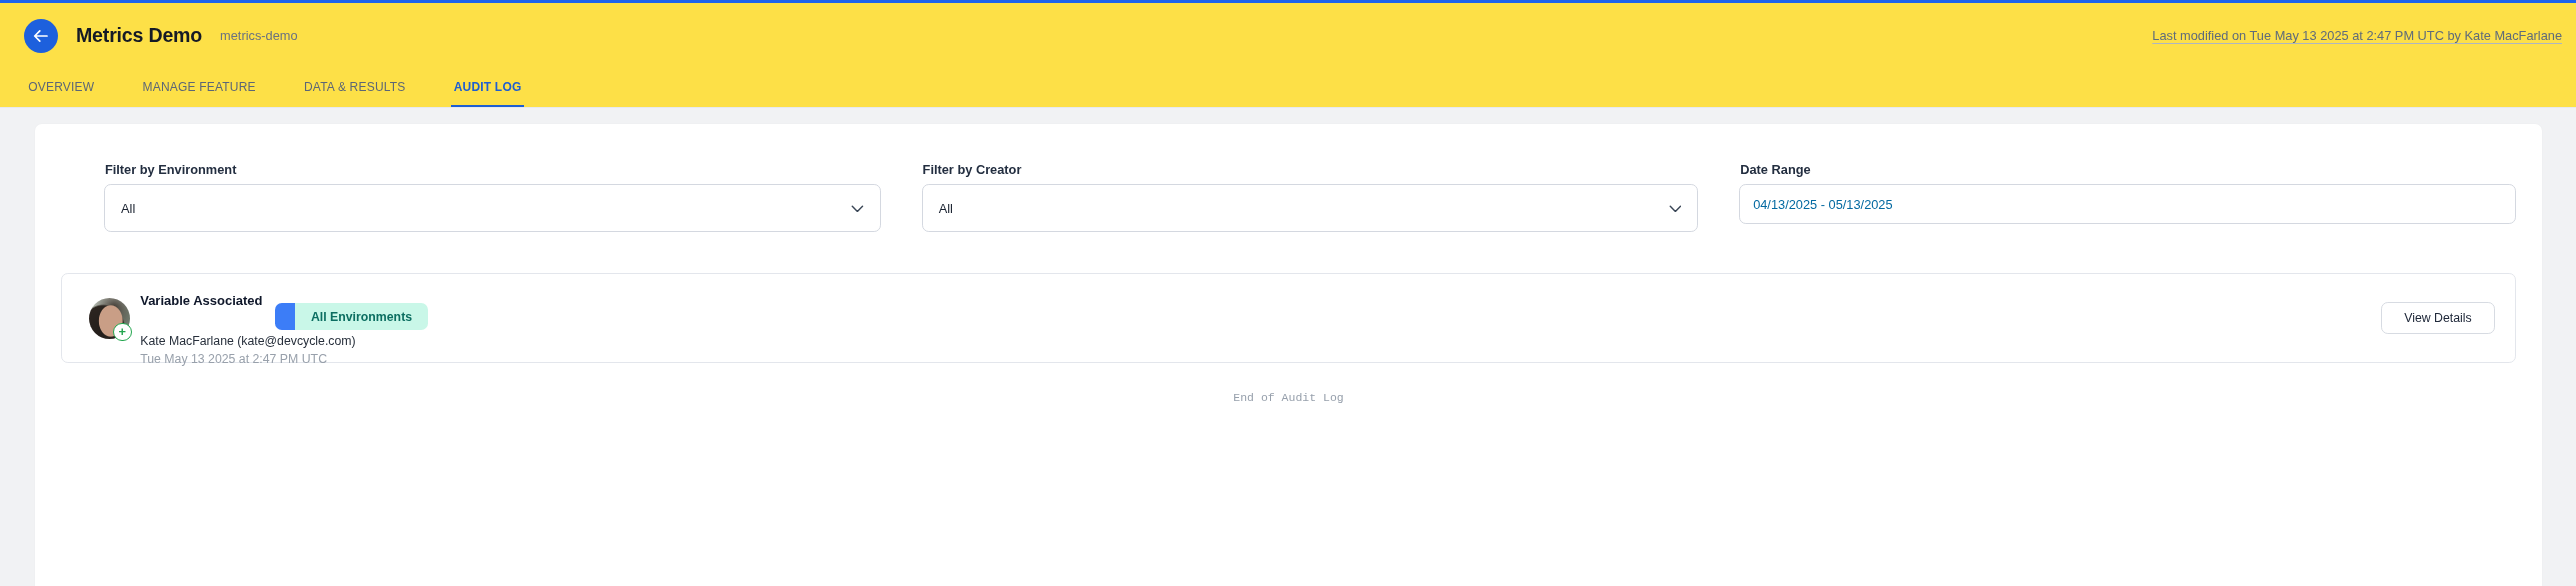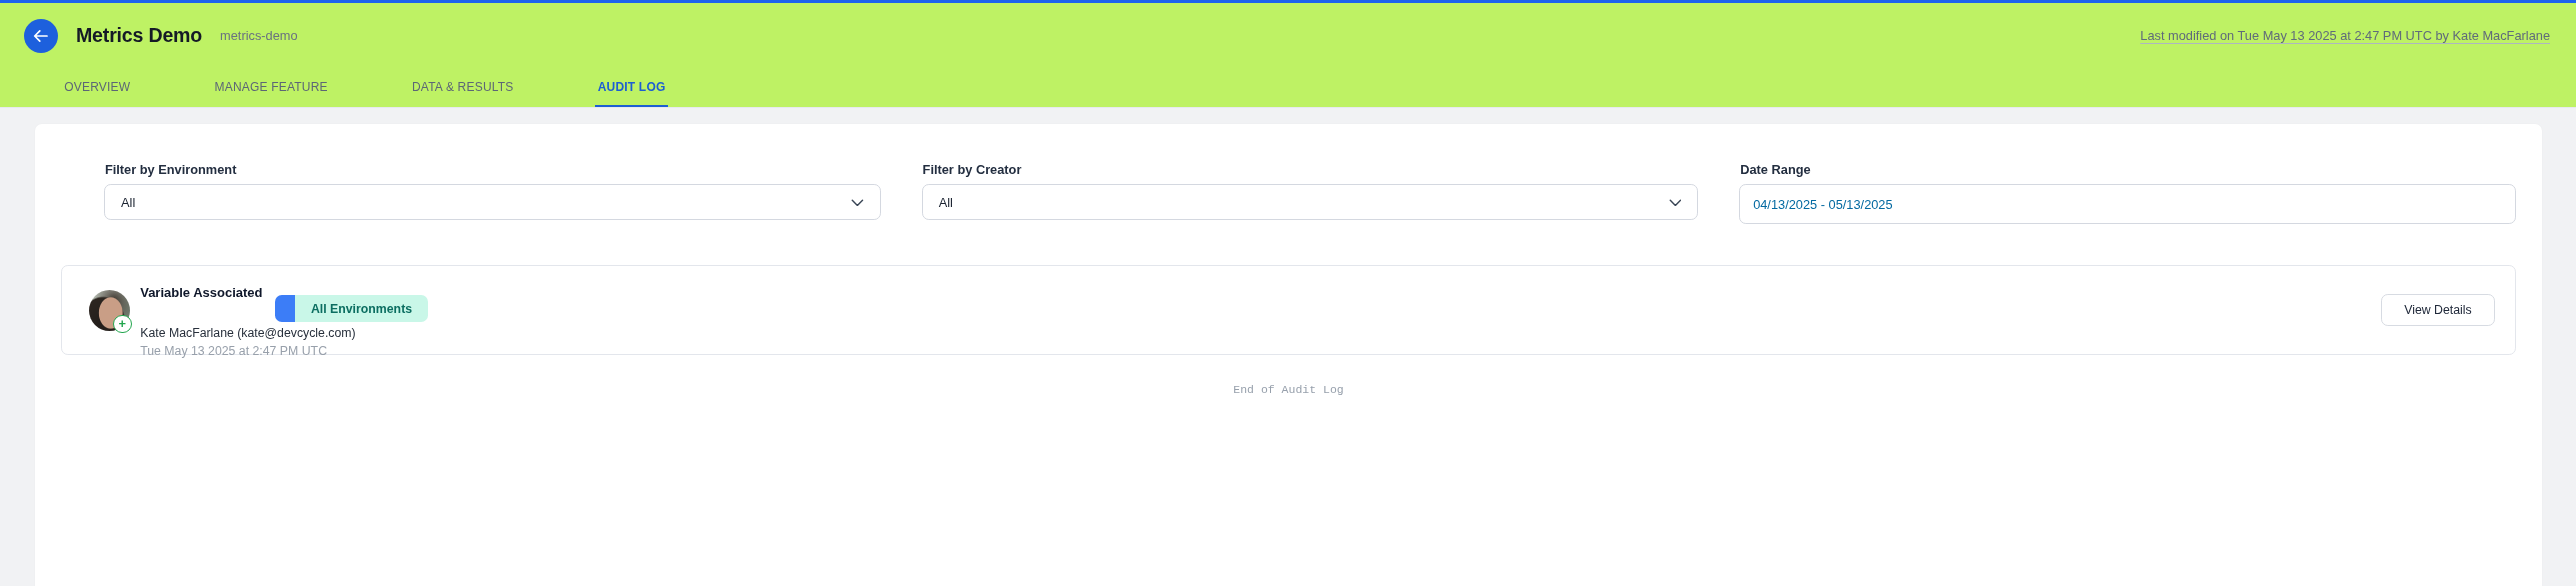--- a/index.html
+++ b/index.html
@@ -3,49 +3,49 @@
 <meta charset="utf-8">
 <style>
   html,body{margin:0;padding:0;}
   body{
     width:2576px;height:587px;overflow:hidden;
     background:#f1f2f4;
     font-family:"Liberation Sans",sans-serif;
     -webkit-font-smoothing:antialiased;
   }
   .topbar{height:3.4px;background:#1d63ed;}
-  .header{background:#bef264;border-bottom:0.9px solid #e7e9ee;padding:0 26px 0 24px;}
+  .header{background:#fde047;border-bottom:0.9px solid #e7e9ee;padding:0 14px 0 24px;}
   .header-row{display:flex;align-items:center;height:65px;}
   .back-btn{
     width:34px;height:34px;border-radius:50%;background:#1d60dd;border:none;
     display:flex;align-items:center;justify-content:center;cursor:pointer;padding:0;flex:none;
   }
   .title{font-size:19.6px;font-weight:700;color:#151a26;margin:0 0 0 18px;letter-spacing:-0.2px;}
   .feature-key{font-size:12.8px;color:#697180;margin-left:18px;}
   .last-modified{
     margin-left:auto;font-size:12.8px;color:#5f6b7a;
     text-decoration:underline;text-decoration-color:#adb6c2;text-underline-offset:2.6px;
   }
   .tabs{display:flex;gap:43px;height:39px;margin-left:1.7px;}
   .tab{
     display:flex;align-items:center;font-size:12px;font-weight:500;letter-spacing:0.2px;
-    color:#5c6676;padding:0 2.6px;cursor:pointer;border-bottom:2.6px solid transparent;box-sizing:border-box;margin-left:36px;
+    color:#5c6676;padding:0 2.6px;cursor:pointer;border-bottom:2.6px solid transparent;box-sizing:border-box;
   }
   .tab.active{color:#1d5ed2;border-bottom-color:#1d5ed2;font-weight:600;}
 
   .content{padding:15.3px 34px 0 35px;}
   .card{
     background:#ffffff;border-radius:6.8px;padding:38px 26px 0;height:510px;box-sizing:border-box;
     box-shadow:0 0.9px 1.7px rgba(16,24,40,0.04);
   }
   .filters{display:flex;gap:41px;margin-left:43px;}
   .filter-col{flex:1;min-width:0;}
   .filter-label{display:block;font-size:12.8px;font-weight:600;color:#232e40;margin:0 0 7.7px 0.9px;}
   .select{
-    height:36px;border:0.9px solid #d4d8e0;border-radius:6.8px;display:flex;align-items:center;
+    height:48px;border:0.9px solid #d4d8e0;border-radius:6.8px;display:flex;align-items:center;
     padding:0 16px;background:#fff;cursor:pointer;box-sizing:border-box;
   }
   .select-value{font-size:12.8px;color:#1a2230;}
   .chevron{margin-left:auto;display:flex;}
   .date-input{
     width:100%;height:40px;border:0.9px solid #d4d8e0;border-radius:6.8px;padding:0 12.8px;
     font-size:12.8px;color:#0369a1;box-sizing:border-box;font-family:inherit;background:#fff;outline:none;
   }
 
   .entry{

